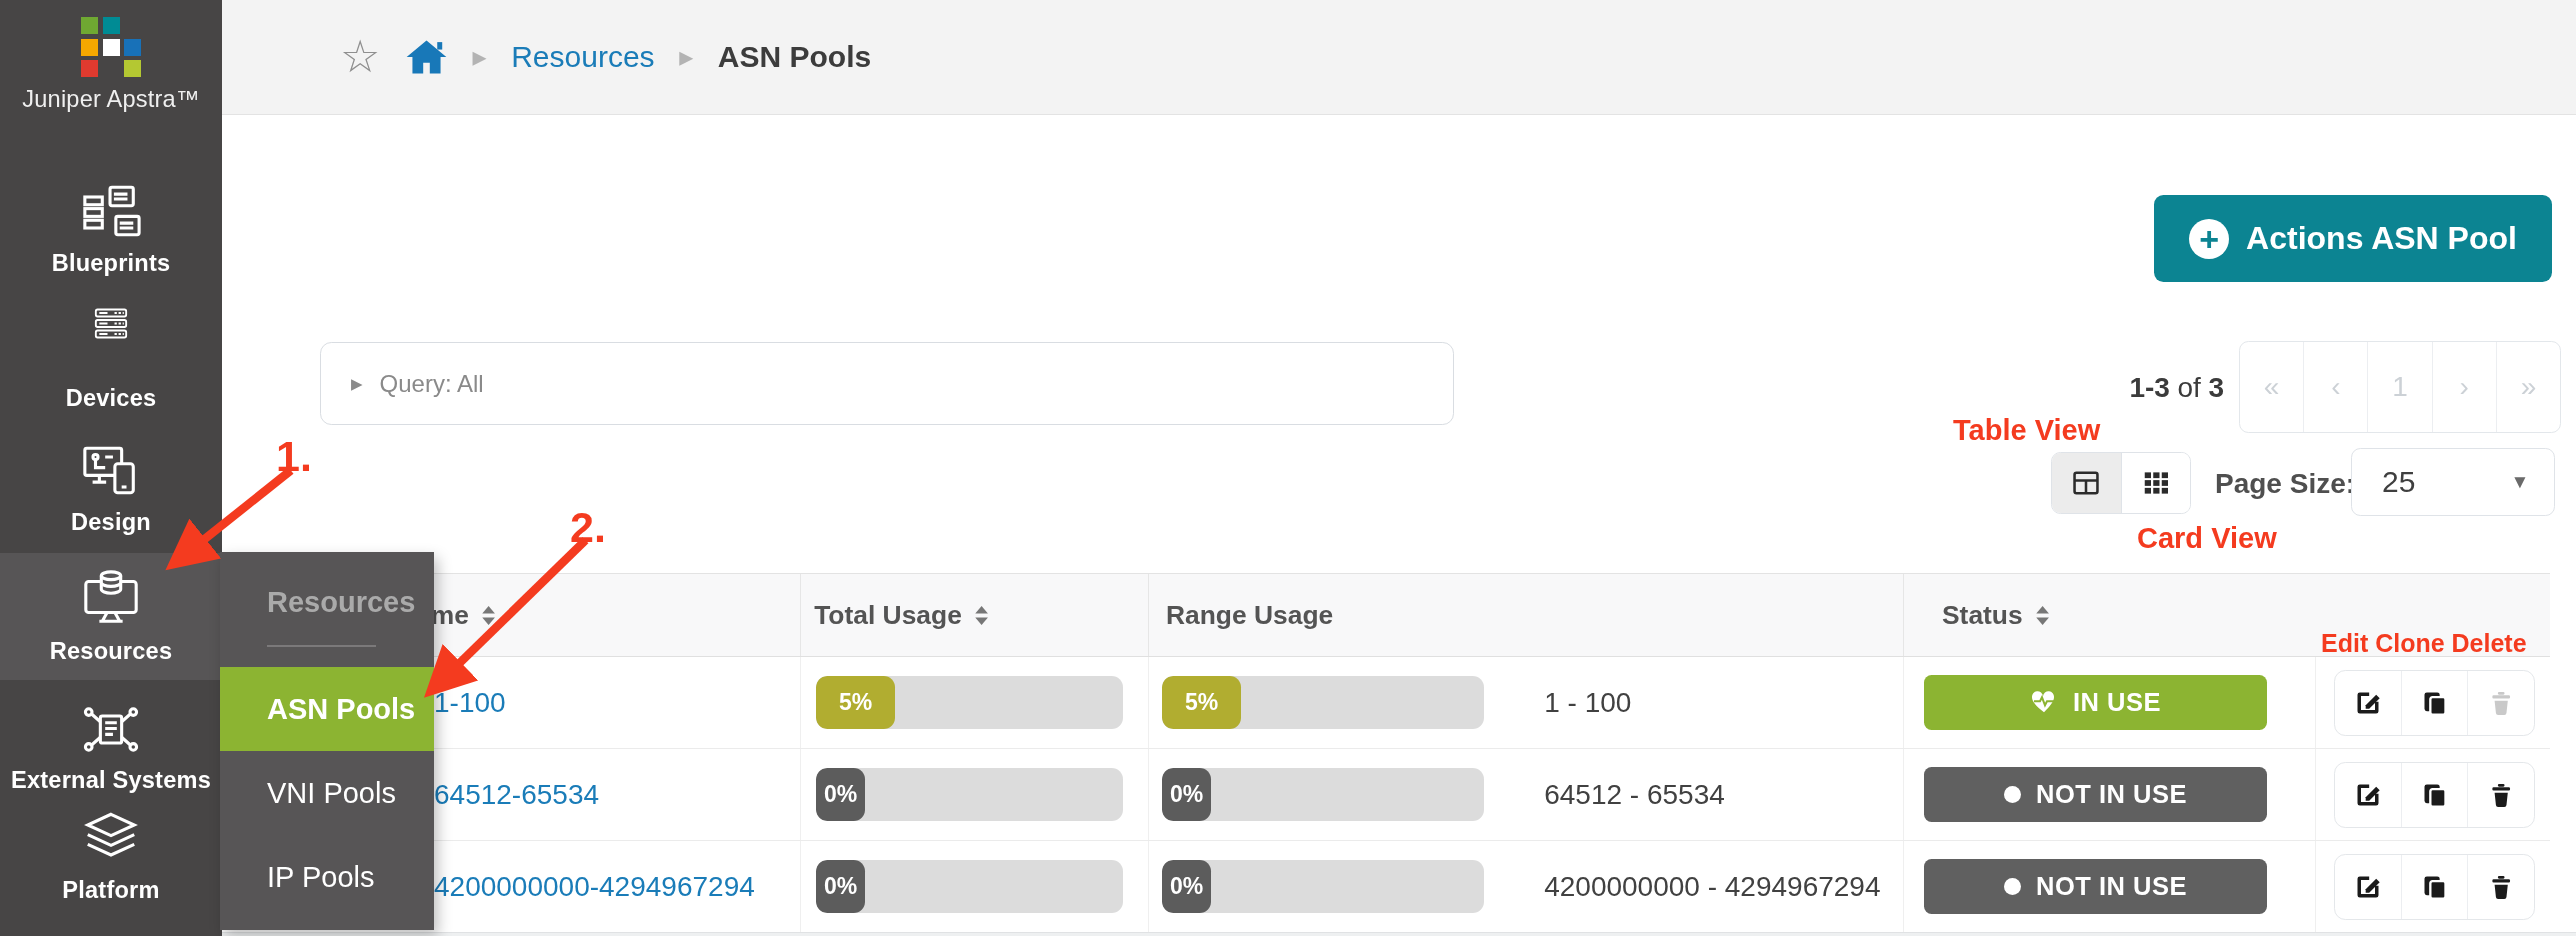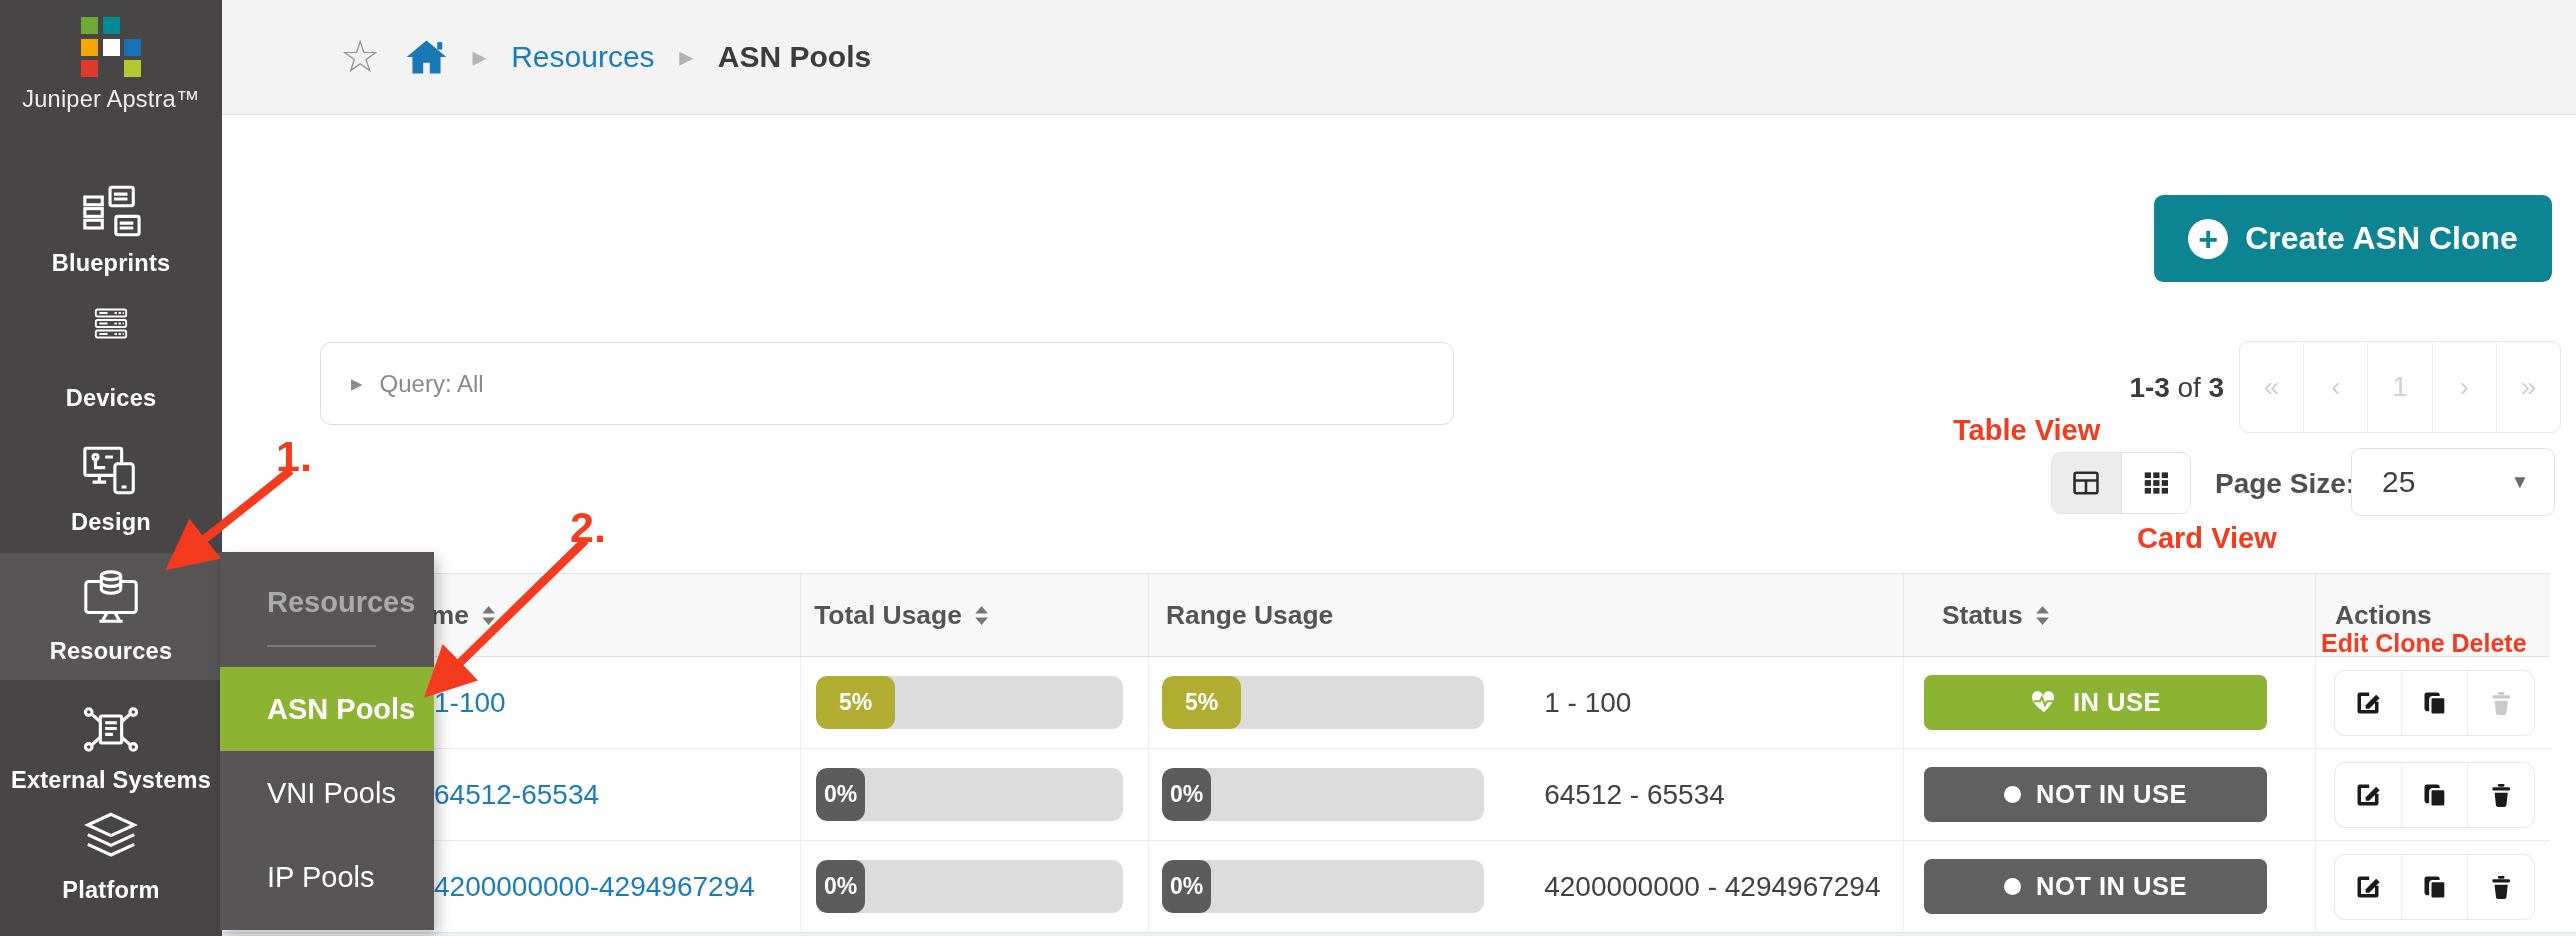--- a/index.html
+++ b/index.html
@@ -212,21 +212,21 @@
     </svg>
     <span class="crumb-sep">▸</span>
     <span class="crumb-link">Resources</span>
     <span class="crumb-sep">▸</span>
     <span class="crumb-current">ASN Pools</span>
   </div>
 </div>
 
 <button class="create-btn">
   <span class="plus-circle">+</span>
-  <span>Create ASN Clone</span>
+  <span>Actions ASN Pool</span>
 </button>
 
 <div class="query-box">
   <span class="query-caret">▸</span>
   <span class="query-text">Query: All</span>
 </div>
 
 <div class="page-range">
   <b>1-3</b>
   <span>of</span>
@@ -286,23 +286,20 @@
     </div>
     <div class="col-range h-range">
       <span>Range Usage</span>
     </div>
     <div class="col-status h-status">
       <span>Status</span>
       <svg class="sort-icon" width="13.2" height="19" viewBox="0 0 12 18">
           <polygon points="6,0 12,7 0,7" fill="#777"></polygon>
           <polygon points="0,11 12,11 6,18" fill="#777"></polygon>
         </svg>
-    </div>
-    <div class="col-actions h-actions">
-      <span>Actions</span>
     </div>
   </div>
 
   <div class="grid-row">
     <div class="col-name c-name">
         <a class="name-link">1-100</a>
       </div>
     <div class="col-total c-total">
       <div class="usage-bar bar-total">
         <div class="usage-chip chip-green">5%</div>

